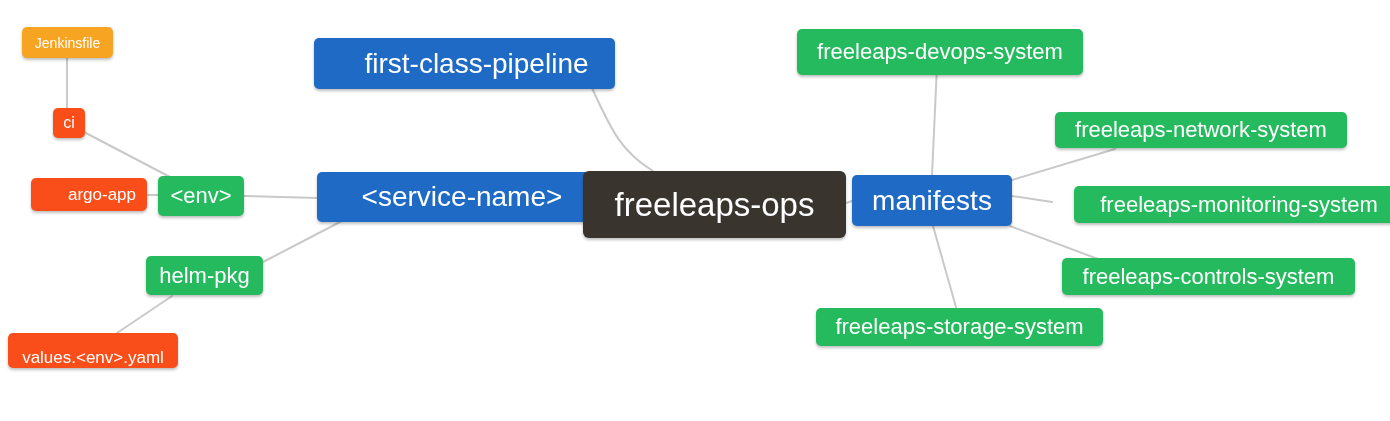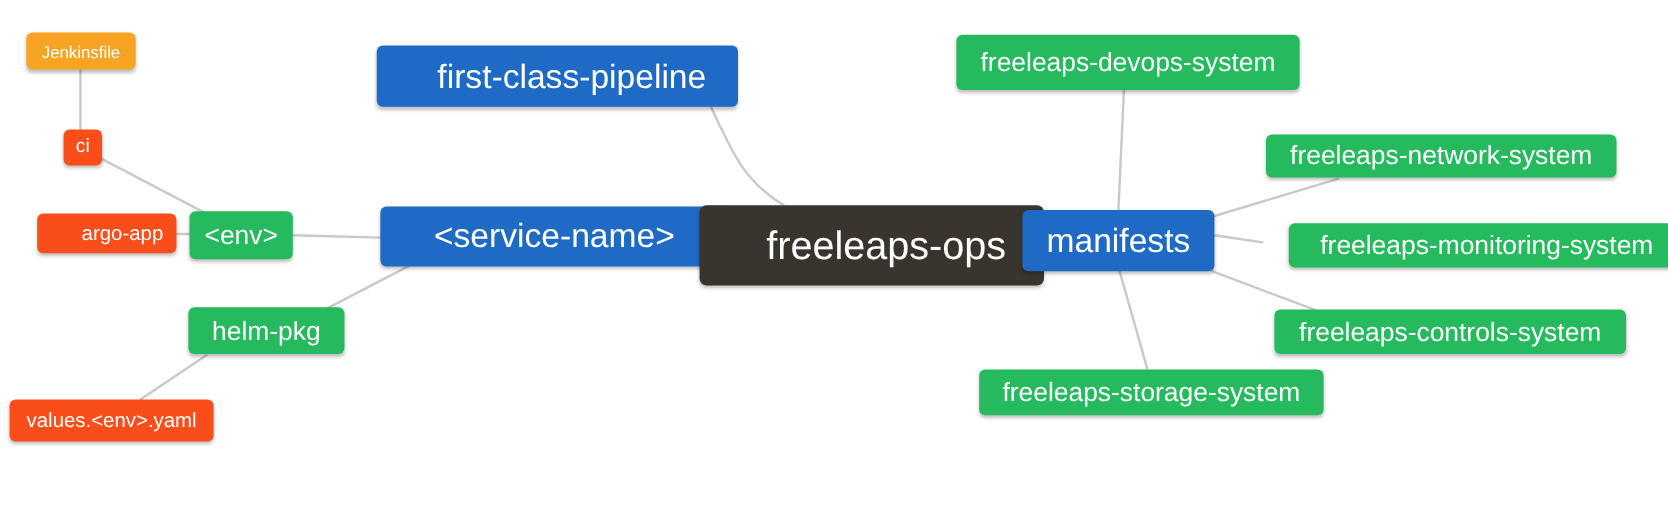--- a/index.html
+++ b/index.html
@@ -41,25 +41,25 @@
   .c-root   { background: var(--c-root, #3a342f); }
   .c-blue   { background: var(--c-branch-blue, #1e6ac4); }
   .c-green  { background: var(--c-leaf-green, #25ba5e); }
   .c-orange { background: var(--c-leaf-orange, #f7a422); }
   .c-red    { background: var(--c-leaf-red, #fa4e1a); }
 
   #n-jenkinsfile        { left: 22px;   top: 27px;  width: 91px;  height: 31px; font-size: 14px; }
   #n-ci                 { left: 53px;   top: 108px; width: 32px;  height: 30px; font-size: 16px; }
   #n-argo-app           { left: 31px;   top: 178px; width: 90px;  height: 33px; font-size: 17px; padding-left: 26px; }
   #n-env                { left: 158px;  top: 176px; width: 86px;  height: 40px; font-size: 22px; }
-  #n-helm-pkg           { left: 157px;  top: 256px; width: 130px; height: 39px; font-size: 22px; }
-  #n-values-env-yaml    { left: 8px;    top: 333px; width: 170px; height: 35px; font-size: 17px; }
+  #n-helm-pkg           { left: 146px;  top: 256px; width: 117px; height: 39px; font-size: 22px; }
+  #n-values-env-yaml    { left: 8px;    top: 333px; width: 170px; height: 35px; font-size: 17px; align-items: flex-end; }
   #n-first-class-pipeline { left: 314px; top: 38px; width: 277px; height: 51px; font-size: 28px; padding-left: 24px; }
   #n-service-name       { left: 317px;  top: 172px; width: 290px; height: 50px; font-size: 28px; }
-  #n-freeleaps-ops      { left: 583px;  top: 171px; width: 263px; height: 67px; font-size: 33px; border-radius: 6px; padding-left: 24px; }
+  #n-freeleaps-ops      { left: 583px;  top: 171px; width: 263px; height: 67px; font-size: 33px; border-radius: 6px; }
   #n-manifests          { left: 852px;  top: 175px; width: 160px; height: 51px; font-size: 28px; }
   #n-devops-system      { left: 797px;  top: 29px;  width: 286px; height: 46px; font-size: 22px; justify-content: center; }
   #n-network-system     { left: 1055px; top: 112px; width: 292px; height: 36px; font-size: 22px; }
   #n-monitoring-system  { left: 1050px; top: 186px; width: 330px; height: 37px; font-size: 22px; margin-left: 24px; }
   #n-controls-system    { left: 1062px; top: 258px; width: 293px; height: 37px; font-size: 22px; }
   #n-storage-system     { left: 816px;  top: 308px; width: 287px; height: 38px; font-size: 22px; }
 </style>
 </head>
 <body>
 

